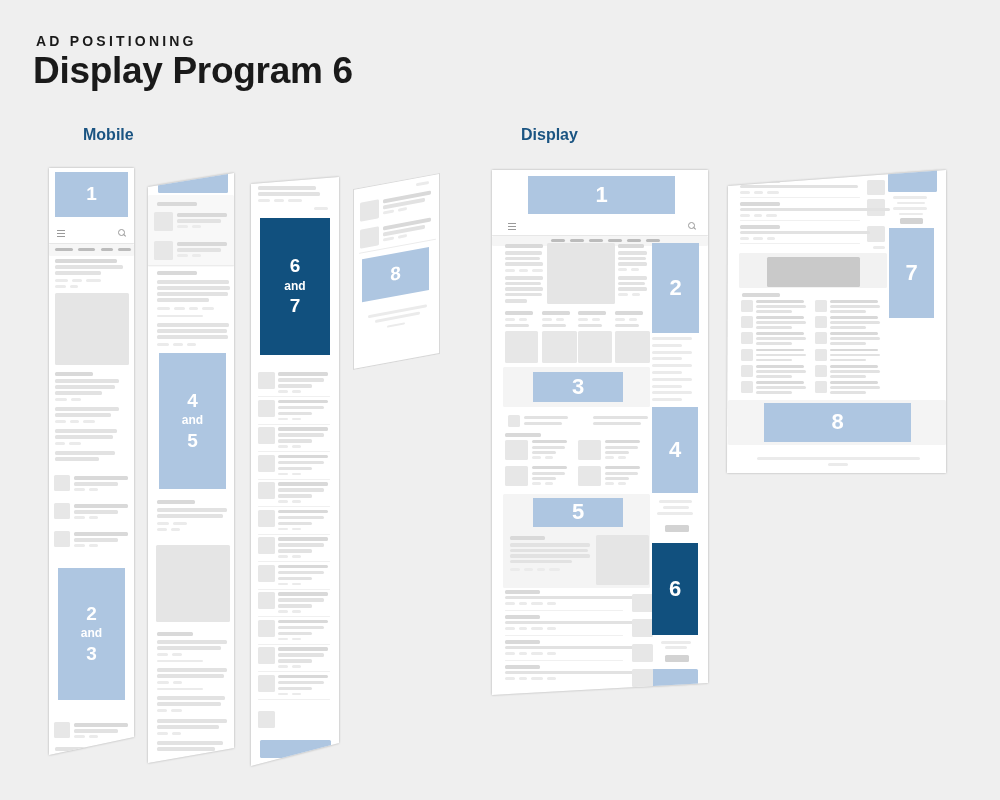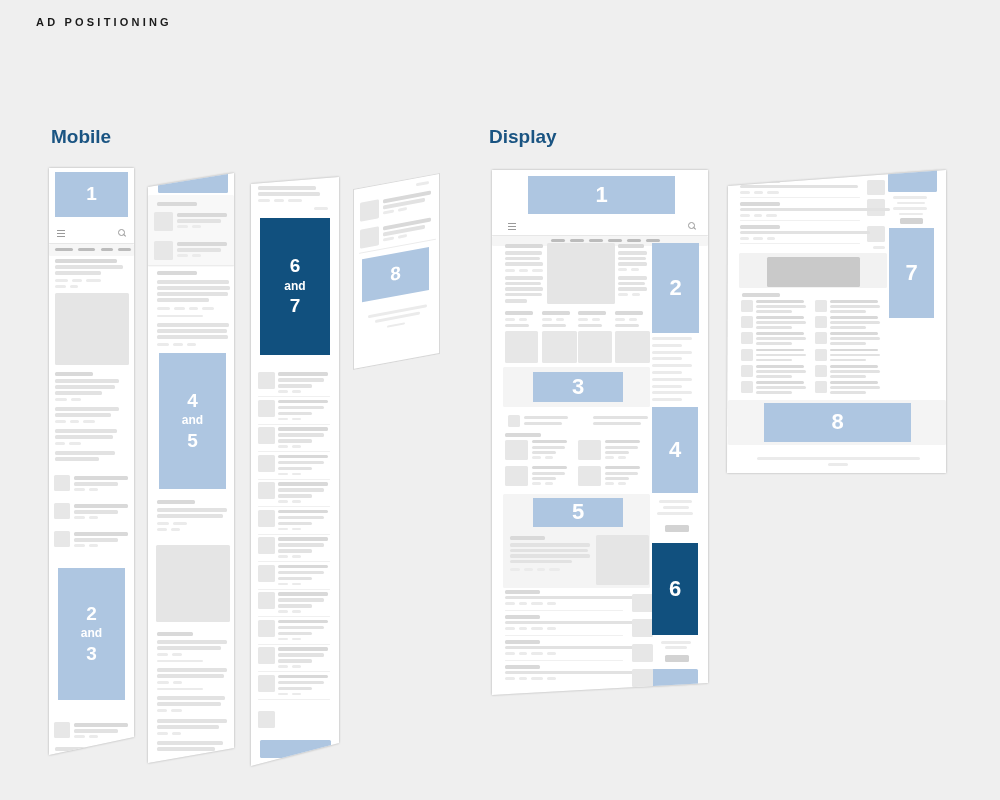--- a/index.html
+++ b/index.html
@@ -1,42 +1,43 @@
 <!DOCTYPE html>
 <html style="--adL: #aec6e1; --adD: #11507e; --blue: #1a5482; --ink: #1a1a1a; --bg: #efefef;"><head>
 <meta charset="utf-8">
 <style>
   html,body{margin:0;padding:0;background:#efefef;}
   .stage{position:relative;width:1000px;height:800px;background:var(--bg,#efefef);
          font-family:"Liberation Sans",sans-serif;overflow:hidden;}
-  .kicker{position:absolute;left:36px;top:16px;font-size:11px;font-weight:700;
+  .kicker{position:absolute;left:36px;top:33px;font-size:14px;font-weight:700;
           letter-spacing:3.2px;color:var(--ink,#1a1a1a);}
   .title{position:absolute;left:33px;top:50px;margin:0;font-size:37px;font-weight:700;
          letter-spacing:-0.3px;color:var(--ink,#1a1a1a);}
-  .sec-label{position:absolute;font-size:19px;font-weight:700;color:var(--blue,#1a5482);}
+  .sec-label{position:absolute;font-size:16px;font-weight:700;color:var(--blue,#1a5482);margin-left:32px;}
   .sec-label.mobile{left:51px;top:126px;}
   .sec-label.desktop{left:489px;top:126px;}
   .pwrap{position:absolute;filter:drop-shadow(0 0 1px rgba(0,0,0,.28));}
   .panel{position:absolute;inset:0;background:#fff;}
   .panel.skew{transform:skewY(-10.5deg);transform-origin:0 0;border:1px solid #d8d8d8;
               filter:none;box-sizing:border-box;}
   .ad{position:absolute;z-index:2;background:var(--adL,#aec6e1);color:#fff;display:flex;
       flex-direction:column;align-items:center;justify-content:center;font-weight:700;
       line-height:1.3;text-align:center;}
   .ad.dark{background:var(--adD,#11507e);}
   .ad .num{font-size:19px;}
   .ad .and{font-size:12px;}
   .ad.big .num{font-size:22px;}
 </style>
 </head>
 <body>
 
 <div class="stage">
 
   <div class="kicker">AD POSITIONING</div>
+  <h1 class="title">Display Program 6</h1>
   <div class="sec-label mobile">Mobile</div>
   <div class="sec-label desktop">Display</div>
 
   <div class="pwrap" style="left:48px;top:167px;width:87px;height:589px;">
     <div class="panel" id="m1" style="clip-path:polygon(1px 1px,86px 1px,86px 570px,1px 588px);">
       <div class="ad" style="left:7px;top:5px;width:73px;height:45px;">
         <span class="num">1</span>
       </div>
       <div class="ad" style="left:10px;top:401px;width:67px;height:132px;">
         <span class="num">2</span>

